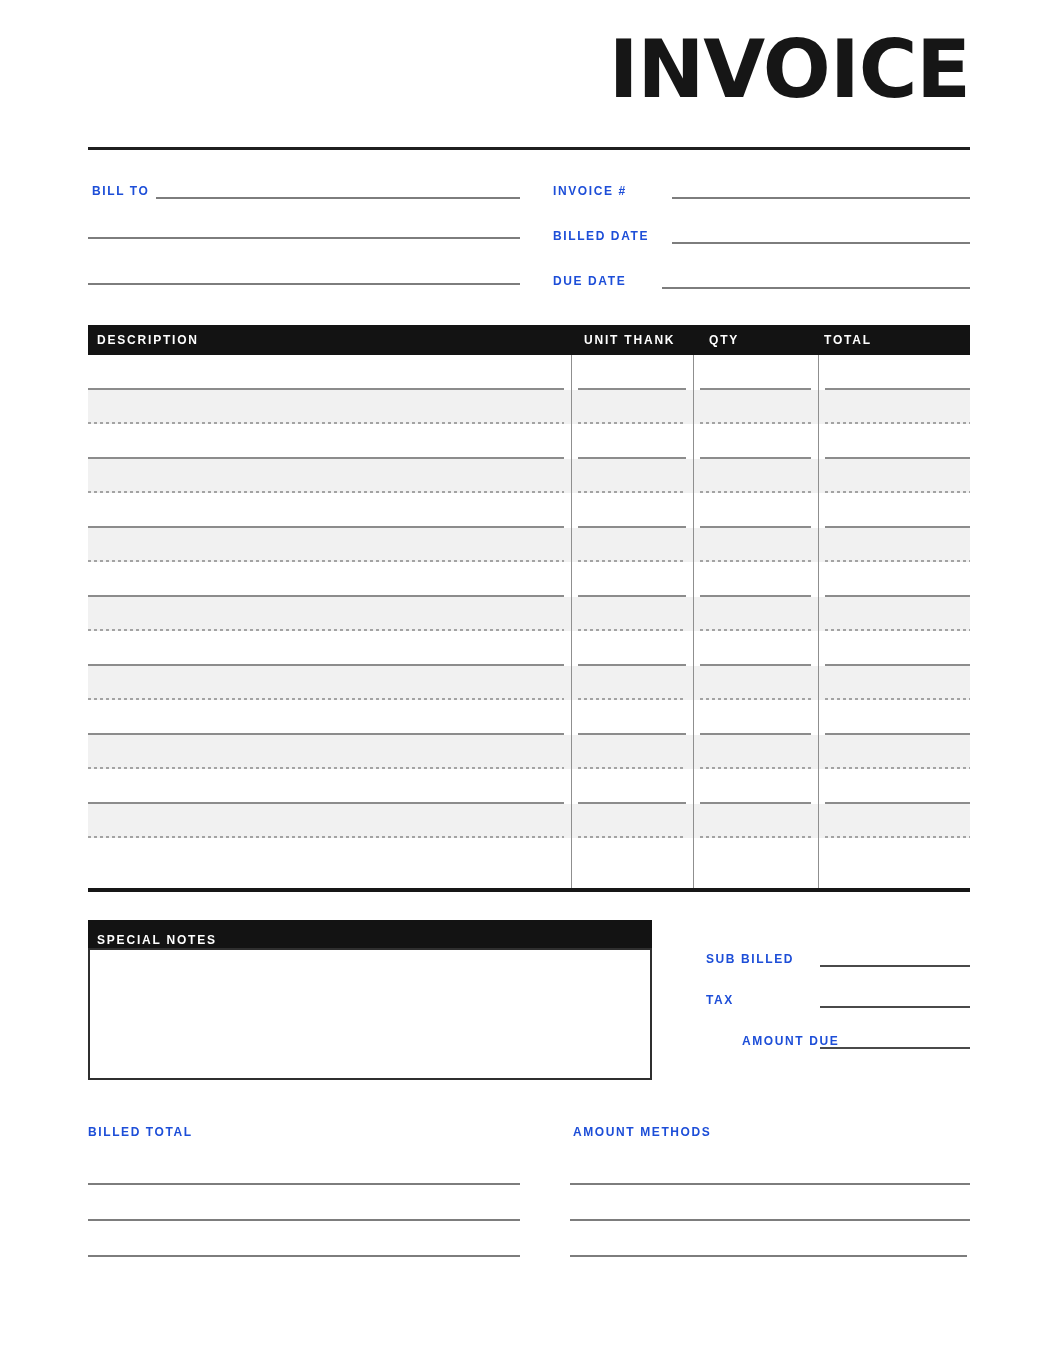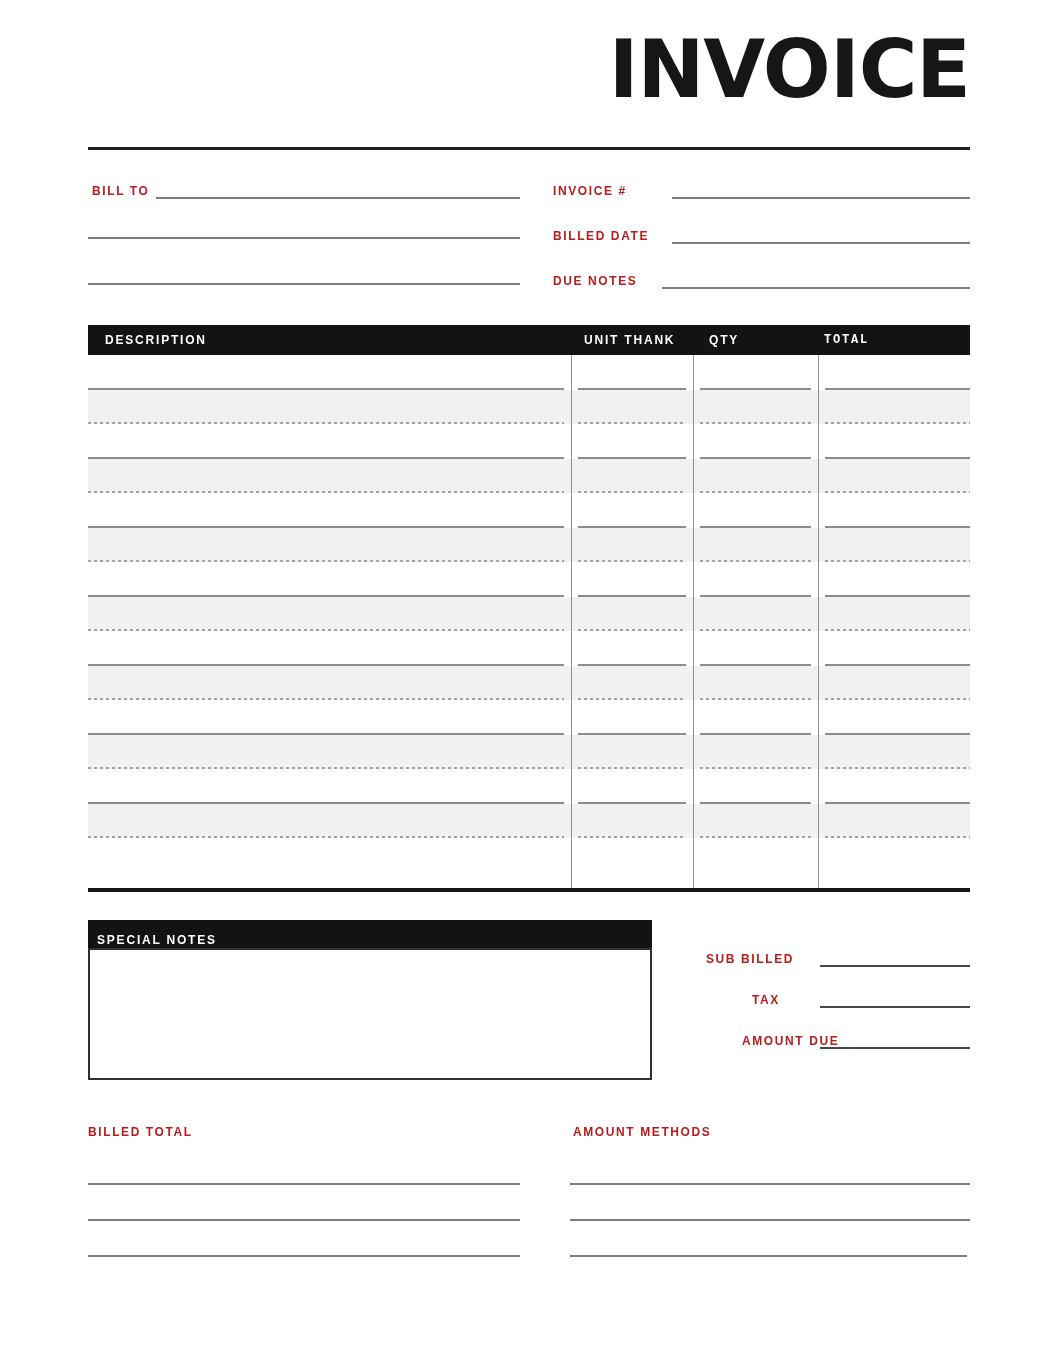--- a/index.html
+++ b/index.html
@@ -3,34 +3,34 @@
 <meta charset="utf-8">
 <style>
   :root{
     --ink:#141414; --bar:#131313; --shade:#f1f1f1;
     --line-gray:#8a8a8a; --dot-gray:#a3a3a3; --field-gray:#7d7d7d; --dark-line:#4a4a4a;
   }
   html,body{margin:0;padding:0;background:#ffffff;}
   .page{position:relative;width:1050px;height:1359px;background:#fff;overflow:hidden;
         font-family:"Liberation Sans",sans-serif;color:var(--ink);}
   .abs{position:absolute;}
-  .lbl{font-weight:700;font-size:12px;letter-spacing:1.6px;color:#b91c1c;white-space:nowrap;}
+  .lbl{font-weight:700;font-size:12px;letter-spacing:1.6px;color:#1d4ed8;white-space:nowrap;}
   .fline{height:2px;background:var(--field-gray);}
   .fline.dark{background:var(--dark-line);}
   
   .title{font-family:"DejaVu Sans","Liberation Sans",sans-serif;font-weight:700;
          font-size:80px;line-height:1;letter-spacing:-1px;color:#161616;white-space:nowrap;}
   .rule{background:#1f1f1f;}
   
   .thead{background:var(--bar);display:flex;align-items:center;}
   .thead .hcell{color:#fff;font-weight:700;font-size:12px;letter-spacing:1.8px;white-space:nowrap;box-sizing:border-box;}
-  .hc-desc{width:483px;padding-left:17px;}
+  .hc-desc{width:483px;padding-left:9px;}
   .hc-unit{width:122px;padding-left:13px;}
   .hc-qty{width:125px;padding-left:16px;}
-  .hc-total{width:152px;padding-left:6px;font-family:Liberation Mono, monospace;}
+  .hc-total{width:152px;padding-left:6px;}
   .tbody{border-bottom:4px solid #161616;}
   .trow{display:flex;width:882px;position:relative;}
   .trow.white{height:35px;background:#fff;}
   .trow.shade{height:34px;background:var(--shade);}
   .trow.trailing{height:50px;background:#fff;}
   .tcell{position:relative;box-sizing:border-box;}
   .tcell.c0{width:483px;}
   .tcell.c1{width:122px;border-left:1px solid #8f8f8f;}
   .tcell.c2{width:125px;border-left:1px solid #8f8f8f;}
   .tcell.c3{width:152px;border-left:1px solid #8f8f8f;}
@@ -58,21 +58,21 @@
 
   <span class="abs lbl" style="left:92px;top:184px;">BILL TO</span>
   <div class="abs fline" style="left:156px;top:197px;width:364px;"></div>
   <div class="abs fline" style="left:88px;top:237px;width:432px;"></div>
   <div class="abs fline" style="left:88px;top:283px;width:432px;"></div>
 
   <span class="abs lbl" style="left:553px;top:184px;">INVOICE #</span>
   <div class="abs fline" style="left:672px;top:197px;width:298px;"></div>
   <span class="abs lbl" style="left:553px;top:229px;">BILLED DATE</span>
   <div class="abs fline" style="left:672px;top:242px;width:298px;"></div>
-  <span class="abs lbl" style="left:553px;top:274px;">DUE NOTES</span>
+  <span class="abs lbl" style="left:553px;top:274px;">DUE DATE</span>
   <div class="abs fline" style="left:662px;top:287px;width:308px;"></div>
 
   <div class="abs thead" style="left:88px;top:325px;width:882px;height:30px;">
     <span class="hcell hc-desc">DESCRIPTION</span>
     <span class="hcell hc-unit">UNIT THANK</span>
     <span class="hcell hc-qty">QTY</span>
     <span class="hcell hc-total">TOTAL</span>
   </div>
   <div class="abs tbody" style="left:88px;top:355px;width:882px;">
       <div class="trow white">
@@ -279,21 +279,21 @@
       </div>
     </div>
 
   <div class="abs notes-bar" style="left:88px;top:920px;width:564px;height:40px;">
     <span class="lbl">SPECIAL NOTES</span>
   </div>
   <div class="abs notes-box" style="left:88px;top:948px;width:564px;height:132px;"></div>
 
   <span class="abs lbl" style="left:706px;top:952px;">SUB BILLED</span>
   <div class="abs fline dark" style="left:820px;top:965px;width:150px;"></div>
-  <span class="abs lbl" style="left:706px;top:993px;margin-left:46px;">TAX</span>
+  <span class="abs lbl" style="left:706px;top:993px;">TAX</span>
   <div class="abs fline dark" style="left:820px;top:1006px;width:150px;"></div>
   <span class="abs lbl" style="left:742px;top:1034px;">AMOUNT DUE</span>
   <div class="abs fline dark" style="left:820px;top:1047px;width:150px;"></div>
 
   <span class="abs lbl" style="left:88px;top:1125px;">BILLED TOTAL</span>
   <div class="abs fline" style="left:88px;top:1183px;width:432px;"></div>
   <div class="abs fline" style="left:88px;top:1219px;width:432px;"></div>
   <div class="abs fline" style="left:88px;top:1255px;width:432px;"></div>
 
   <span class="abs lbl" style="left:573px;top:1125px;">AMOUNT METHODS</span>

